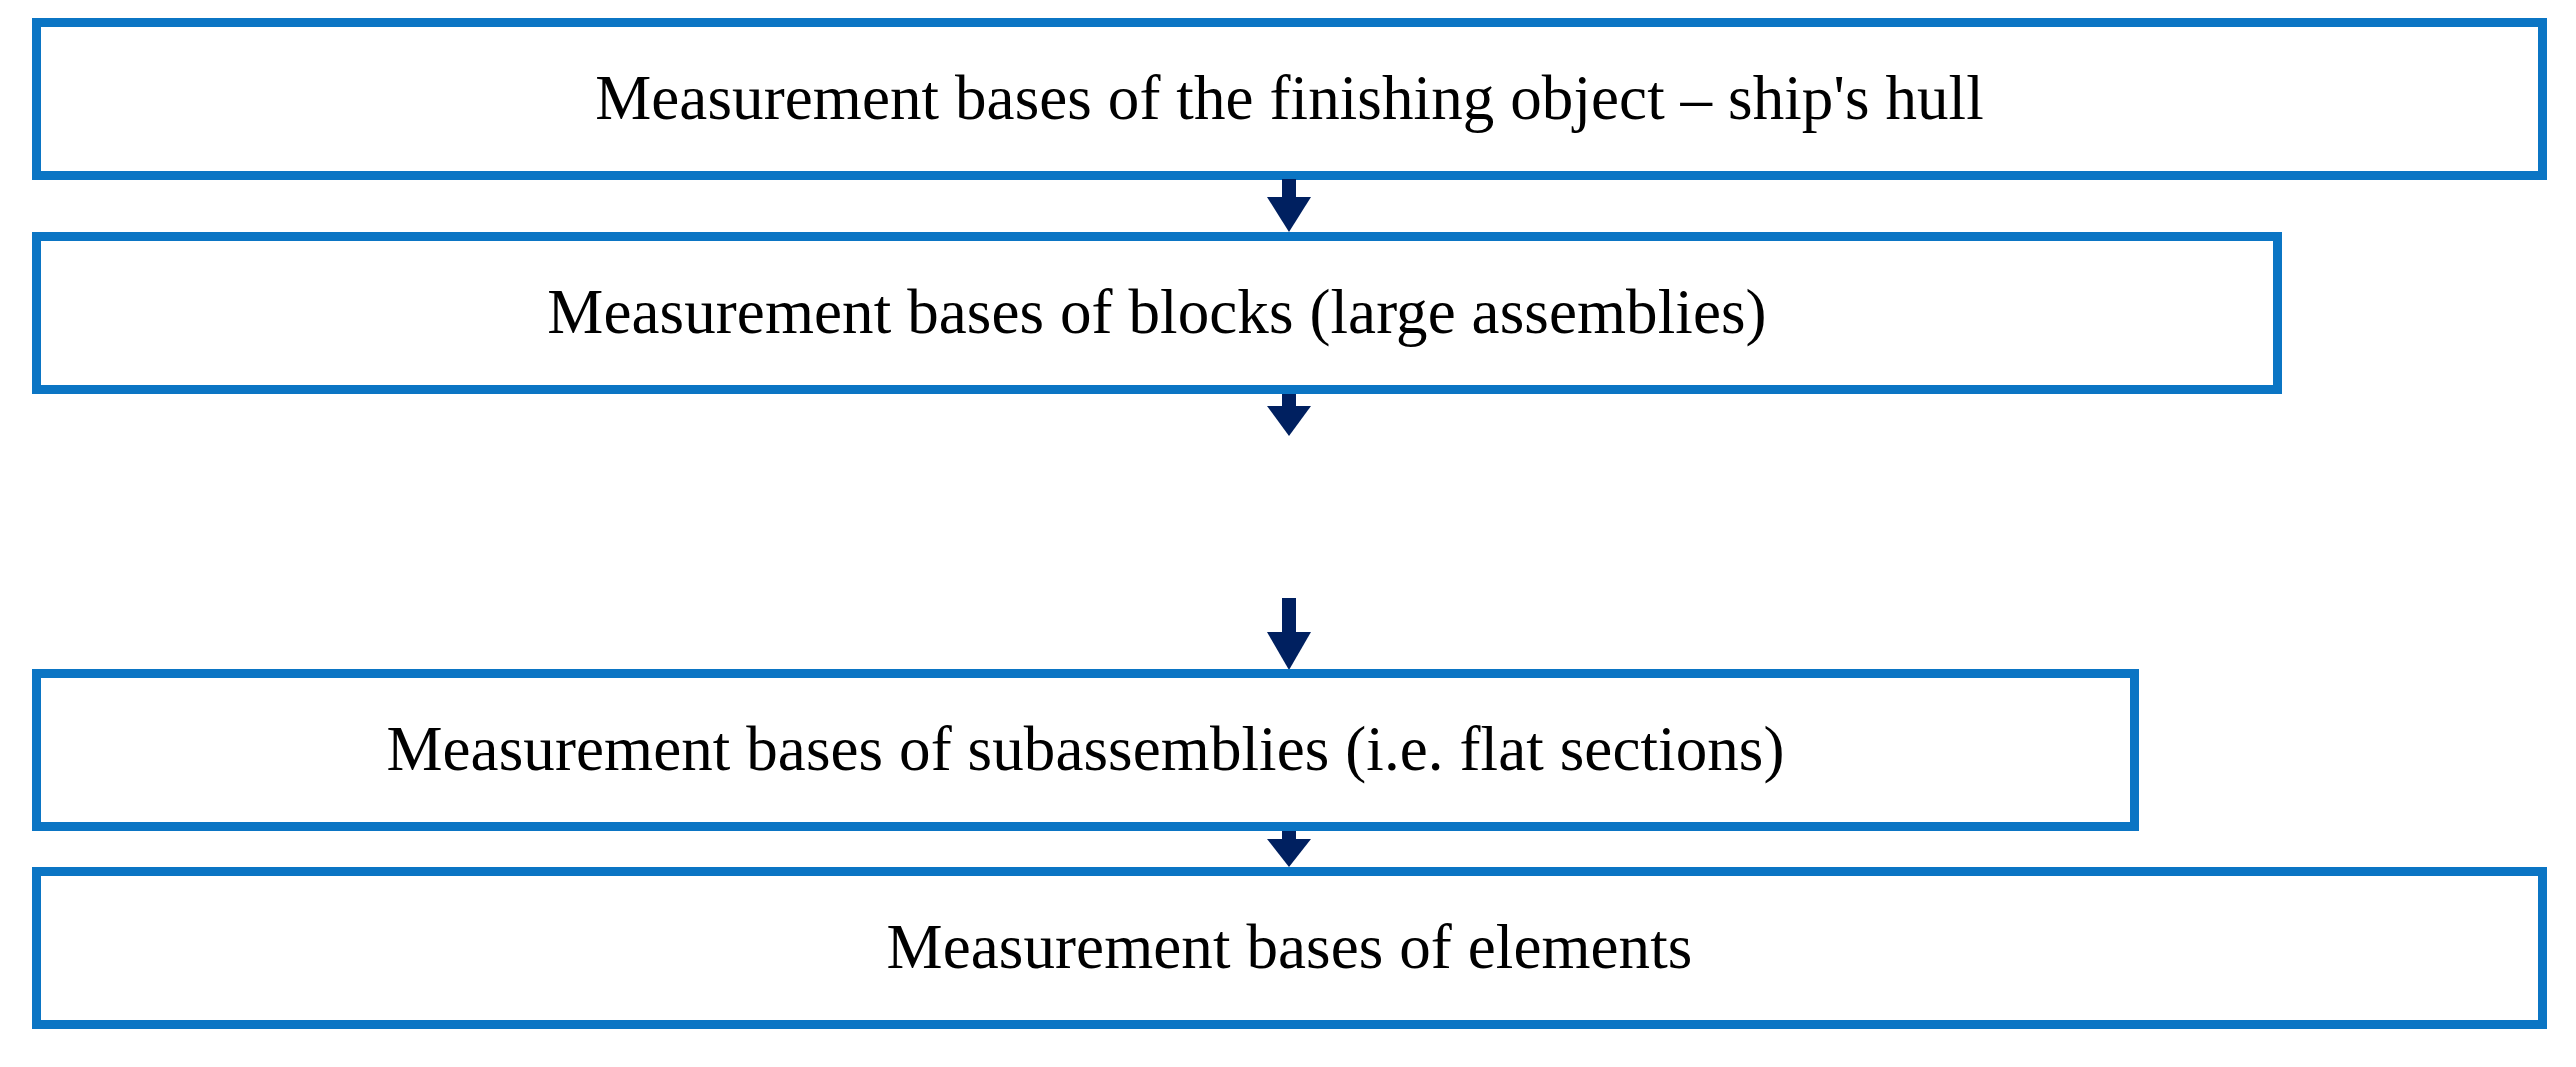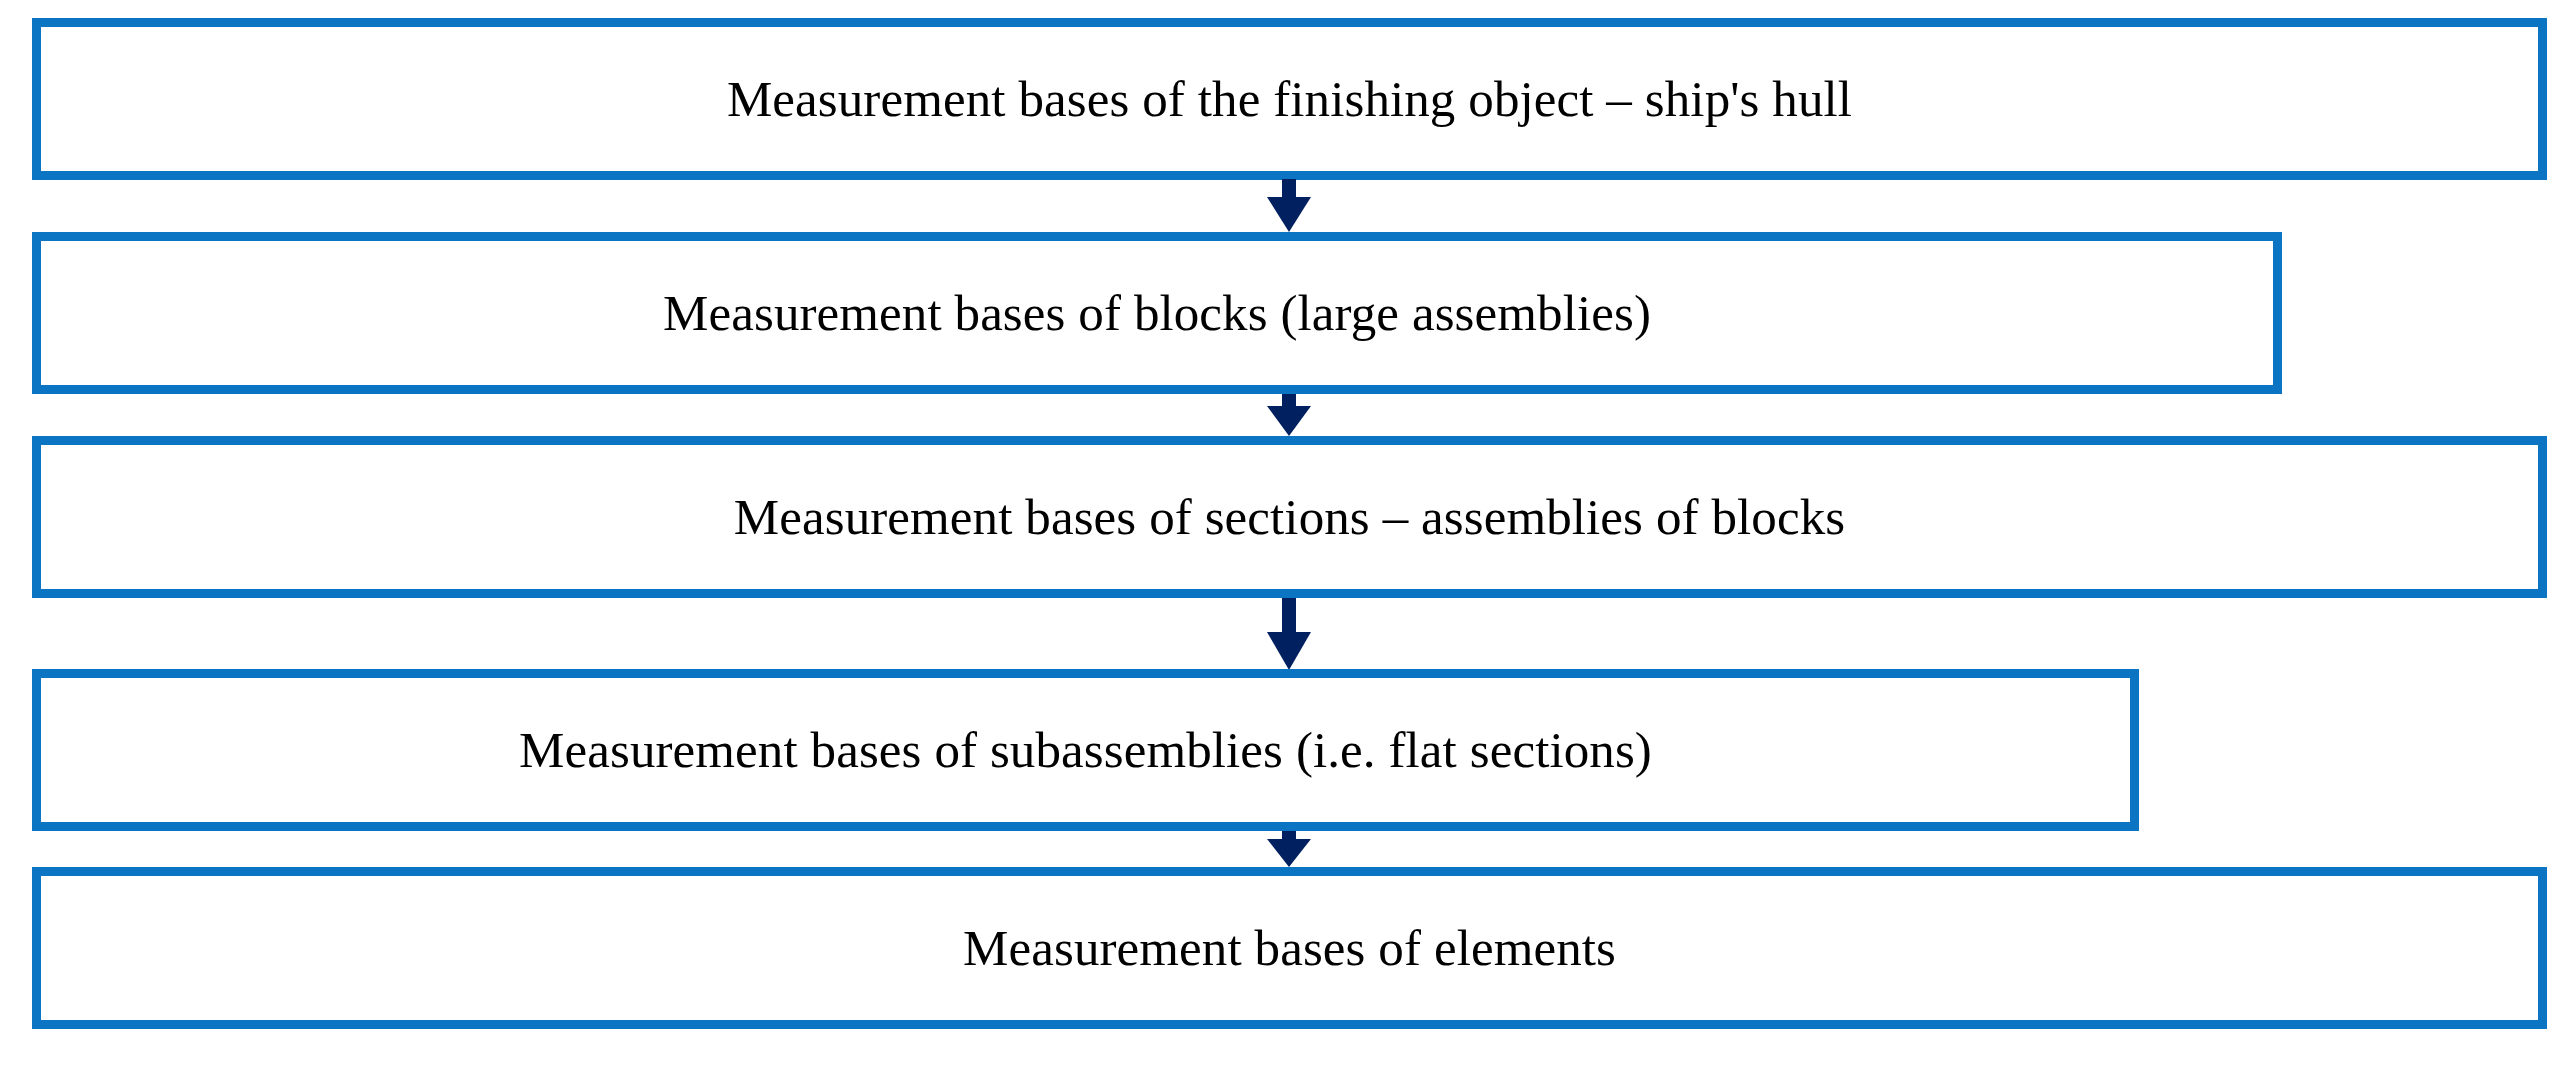--- a/index.html
+++ b/index.html
@@ -25,21 +25,21 @@
     box-sizing: border-box;
     background: #ffffff;
     display: flex;
     align-items: center;
     justify-content: center;
     text-align: center;
   }
   .node-label {
     display: block;
     color: #000000;
-    font-size: 51px;
+    font-size: 63px;
     line-height: 1.1;
     letter-spacing: 0.1px;
     white-space: nowrap;
     font-weight: 400;
   }
   
   .connector {
     position: absolute;
     display: flex;
     flex-direction: column;
@@ -75,23 +75,20 @@
 
   <div class="node" style="left: 32px; top: 232px; width: 2250px; height: 162px; border: 9.3px solid rgb(11, 117, 196); background: rgb(255, 255, 255);">
     <span class="node-label" style="color: rgb(0, 0, 0);">Measurement bases of blocks (large assemblies)</span>
   </div>
 
   <div class="connector" style="left: 1289px; top: 394px; height: 42px; transform: translateX(-50%);">
     <div class="shaft" style="height: 11.8px; background: rgb(0, 32, 96);"></div>
     <div class="head" style="border-top-width: 30px; border-top-color: rgb(0, 32, 96);"></div>
   </div>
 
-  <div class="node" style="left: 32px; top: 436px; width: 2515px; height: 162px; border: 9.3px solid rgb(11, 117, 196); background: rgb(255, 255, 255);">
-    <span class="node-label" style="color: rgb(0, 0, 0);">Measurement bases of sections – assemblies of blocks</span>
-  </div>
 
   <div class="connector" style="left: 1289px; top: 598px; height: 72px; transform: translateX(-50%);">
     <div class="shaft" style="height: 34px; background: rgb(0, 32, 96);"></div>
     <div class="head" style="border-top-width: 38px; border-top-color: rgb(0, 32, 96);"></div>
   </div>
 
   <div class="node" style="left: 32px; top: 669px; width: 2107px; height: 162px; border: 9.3px solid rgb(11, 117, 196); background: rgb(255, 255, 255);">
     <span class="node-label" style="color: rgb(0, 0, 0);">Measurement bases of subassemblies (i.e. flat sections)</span>
   </div>
 

